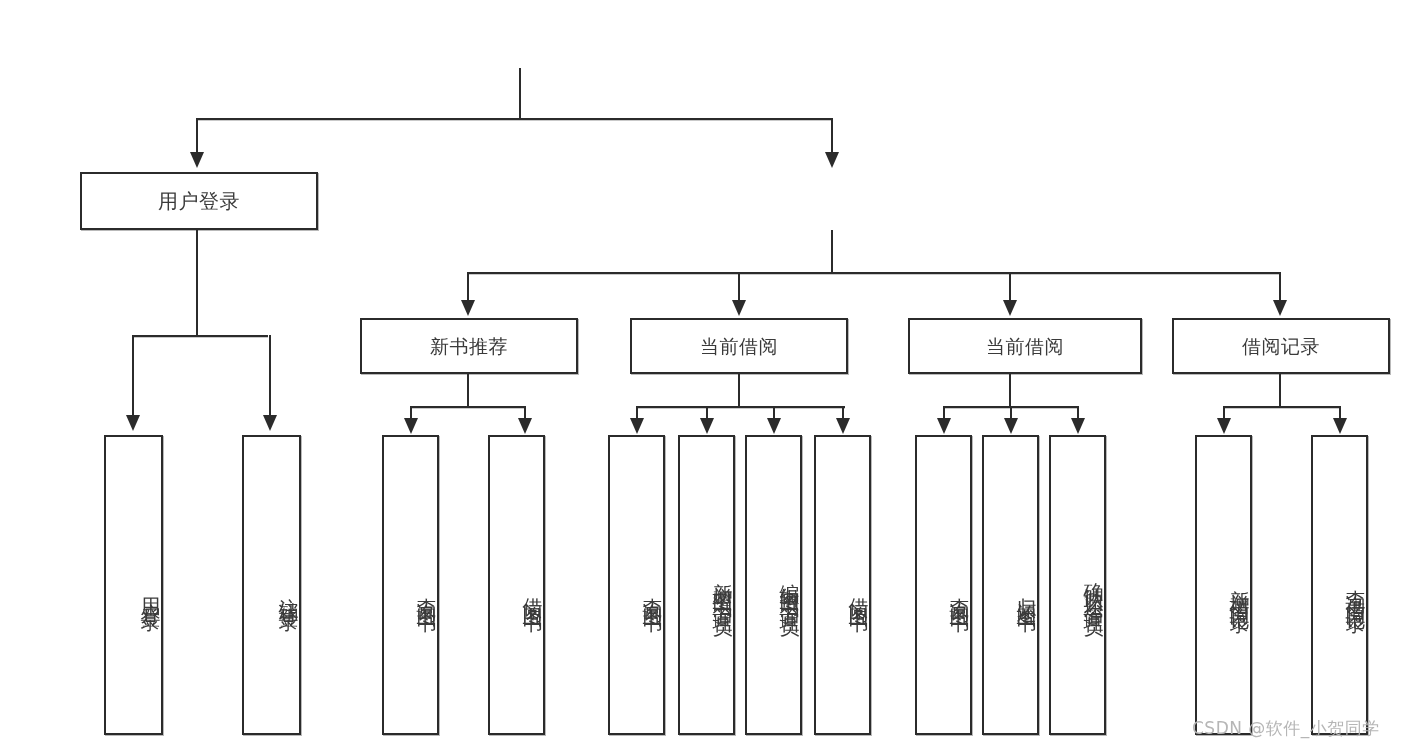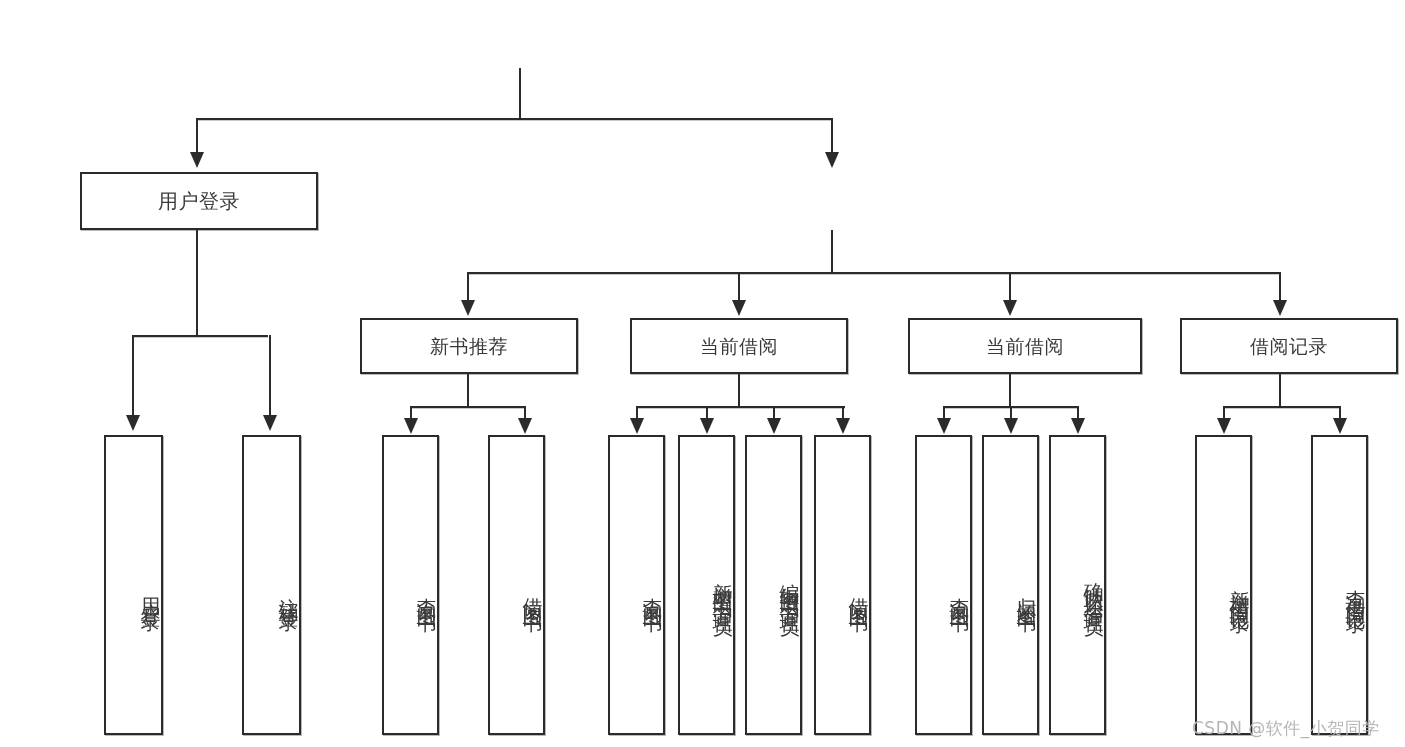--- a/index.html
+++ b/index.html
@@ -104,21 +104,21 @@
 
   <div class="node lvl2" style="left:360px;top:318px;width:218px;height:56px;">
     <span>新书推荐</span>
   </div>
   <div class="node lvl2" style="left:630px;top:318px;width:218px;height:56px;">
     <span>当前借阅</span>
   </div>
   <div class="node lvl2" style="left:900px;top:318px;width:234px;height:56px;margin-left:8px;">
     <span>当前借阅</span>
   </div>
-  <div class="node lvl2" style="left:1172px;top:318px;width:218px;height:56px;margin-left:8px;">
+  <div class="node lvl2" style="left:1172px;top:318px;width:218px;height:56px;">
     <span>借阅记录</span>
   </div>
 
   <div class="vline" style="left:467px;top:374px;height:34px;"></div>
   <div class="hline" style="left:411px;top:406px;width:114px;"></div>
   <div class="vline" style="left:410px;top:406px;height:14px;"></div>
   <div class="arrow" style="left:404px;top:418px;"></div>
   <div class="vline" style="left:524px;top:406px;height:14px;"></div>
   <div class="arrow" style="left:518px;top:418px;"></div>
 

